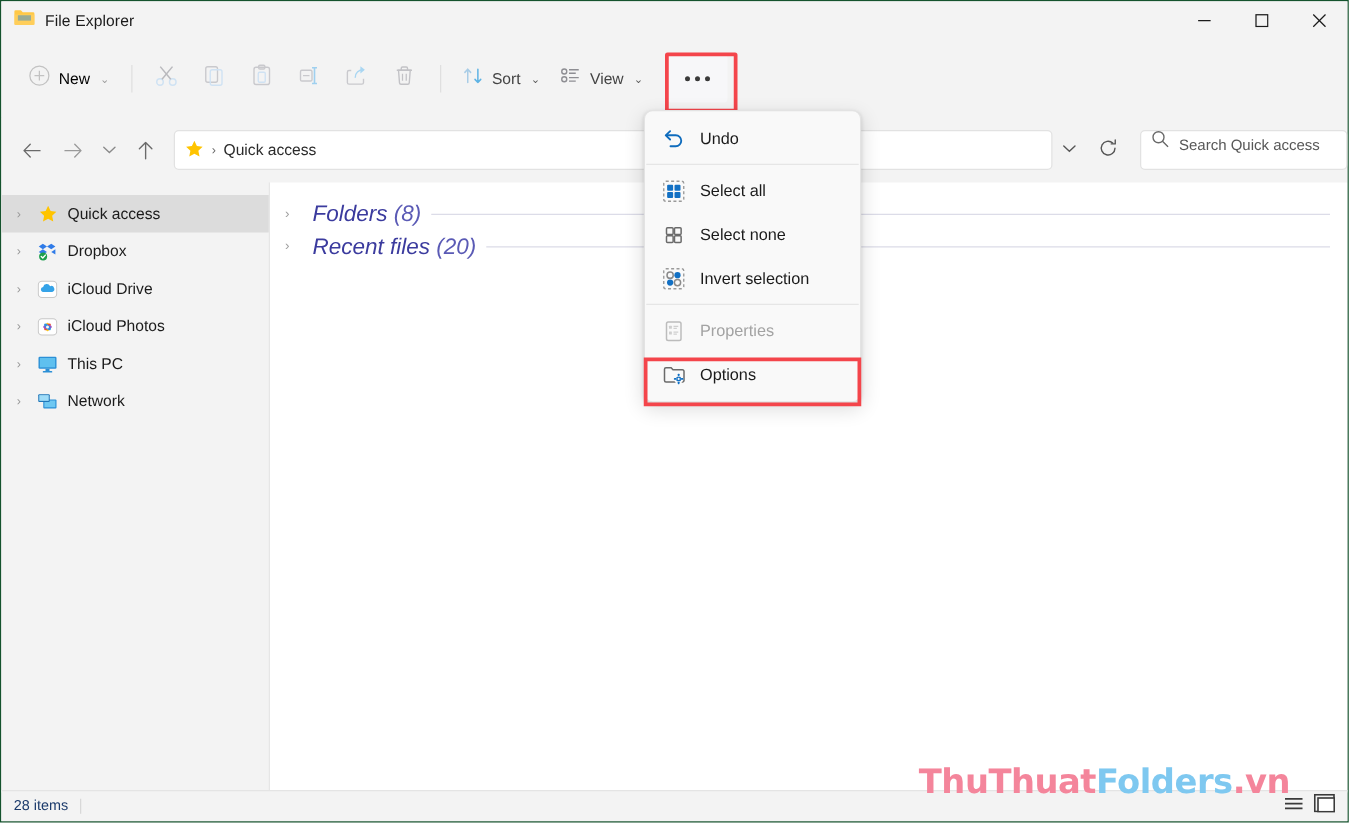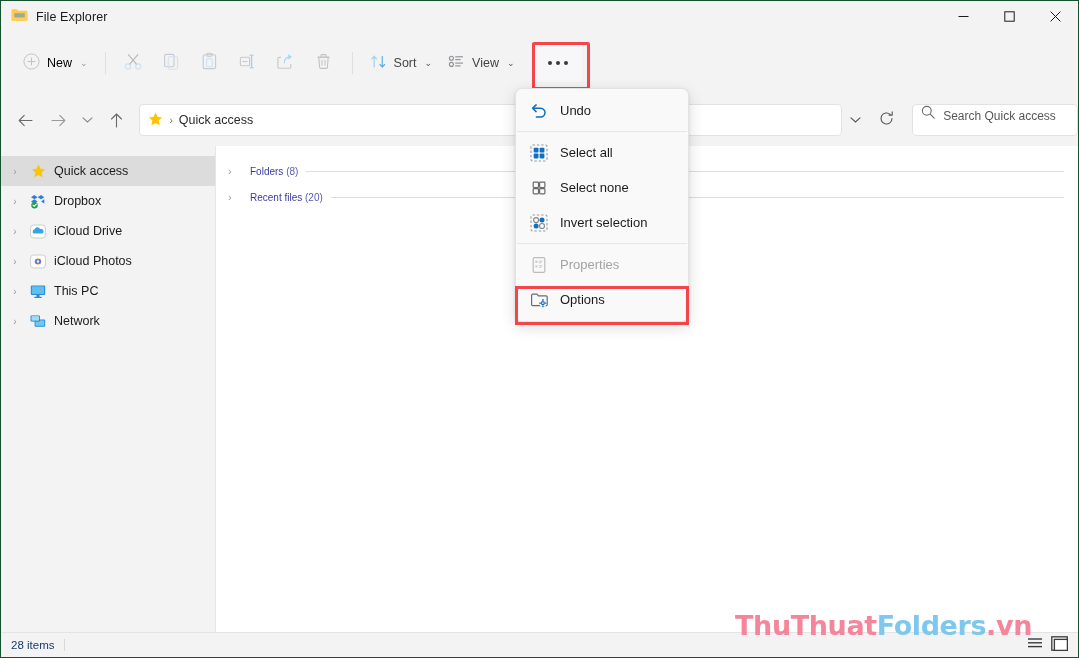--- a/index.html
+++ b/index.html
@@ -242,23 +242,24 @@
   }
   .group-row {
     display: flex;
     align-items: center;
     height: 26px;
     gap: 8px;
     cursor: default;
   }
   .group-chev { color: #9e9e9e; font-size: 11px; width: 14px; }
   .group-label {
-    font-size: 10px;
+    font-size: 18px;
     color: #3b3b9e;
     white-space: nowrap;
+    font-style: italic;
   }
   .group-count { color: #5a5ab5; }
   .group-line {
     flex: 1;
     height: 1px;
     background: #dcdce8;
     margin-right: 14px;
   }
 
   

